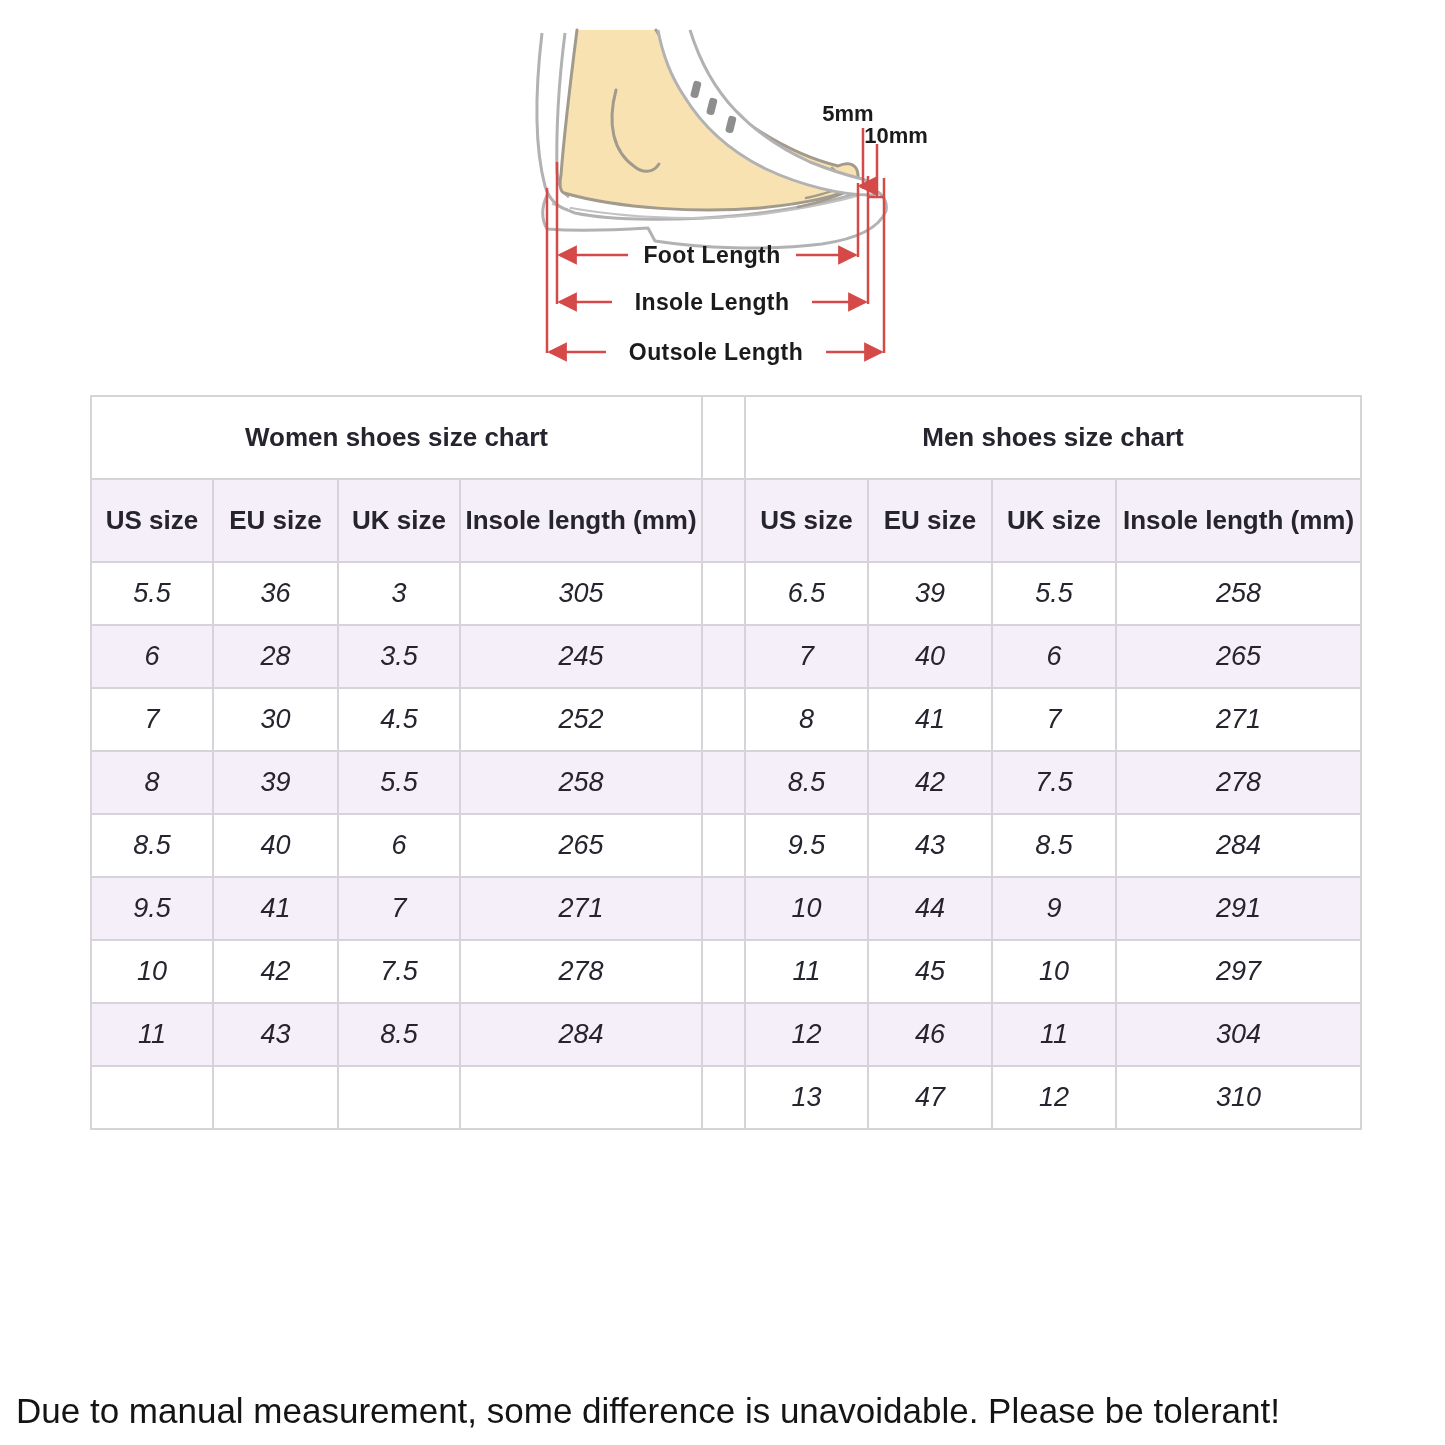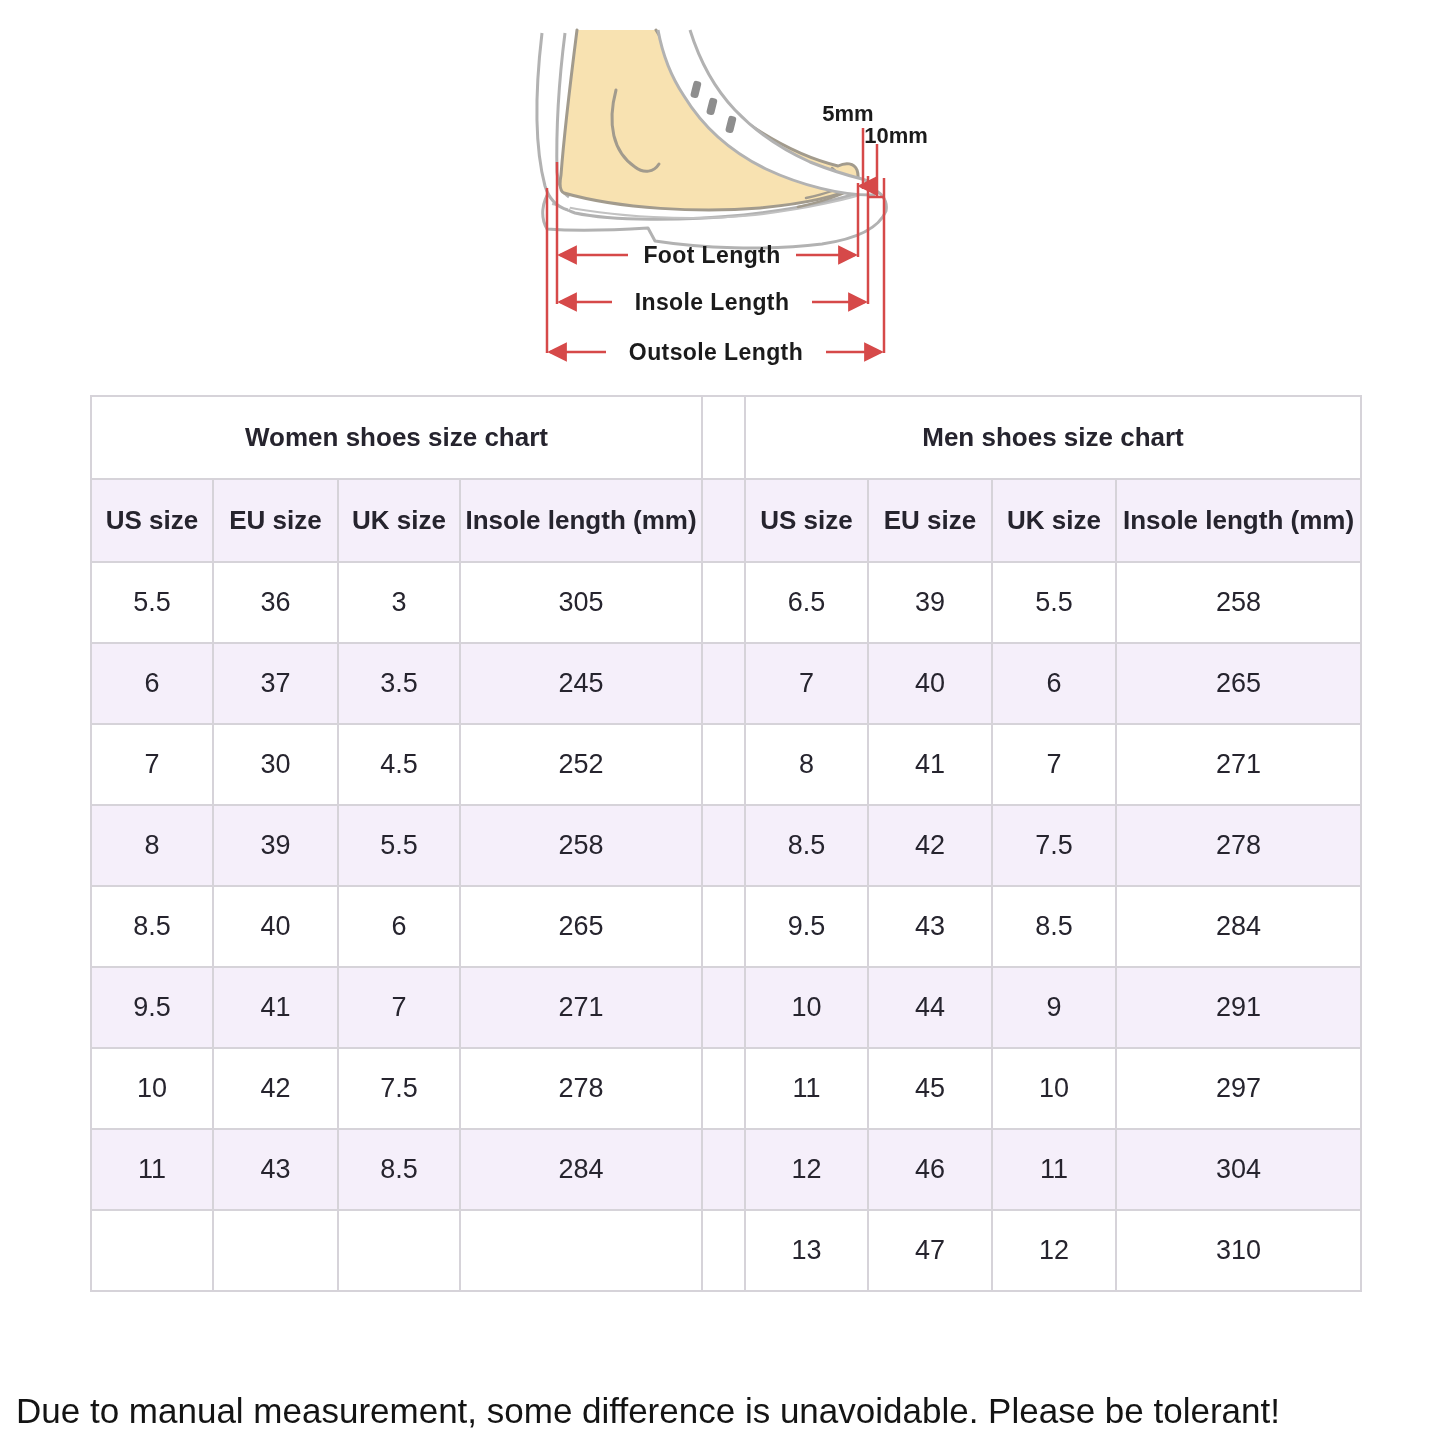--- a/index.html
+++ b/index.html
@@ -16,21 +16,21 @@
   }
   .mm{font-size:22px;font-weight:600;letter-spacing:0;}
   
   table.size{position:absolute;left:90px;top:395px;border-collapse:collapse;table-layout:fixed;}
   .size td{
     border:2px solid #d6d3d9;text-align:center;vertical-align:middle;
     font-size:27px;color:#26242e;padding:0;overflow:hidden;
   }
   tr.rt{height:83px;}
   tr.rh{height:83px;}
-  tr.rd{height:81px;}
+  tr.rd{height:63px;font-style:italic;}
   tr.rh td{background:#f5effa;font-weight:700;font-size:26px;}
   tr.lav td{background:#f5effa;}
   td.title{font-weight:700;font-size:26px;}
   
   .note{
     position:absolute;left:0;top:1391px;width:1296px;text-align:center;
     font-size:35px;color:#141414;
   }
 </style>
 </head>
@@ -150,21 +150,21 @@
     <td>3</td>
     <td>305</td>
     <td></td>
     <td>6.5</td>
     <td>39</td>
     <td>5.5</td>
     <td>258</td>
   </tr>
   <tr class="rd lav">
     <td>6</td>
-    <td>37</td>
+    <td>28</td>
     <td>3.5</td>
     <td>245</td>
     <td></td>
     <td>7</td>
     <td>40</td>
     <td>6</td>
     <td>265</td>
   </tr>
   <tr class="rd">
     <td>7</td>

